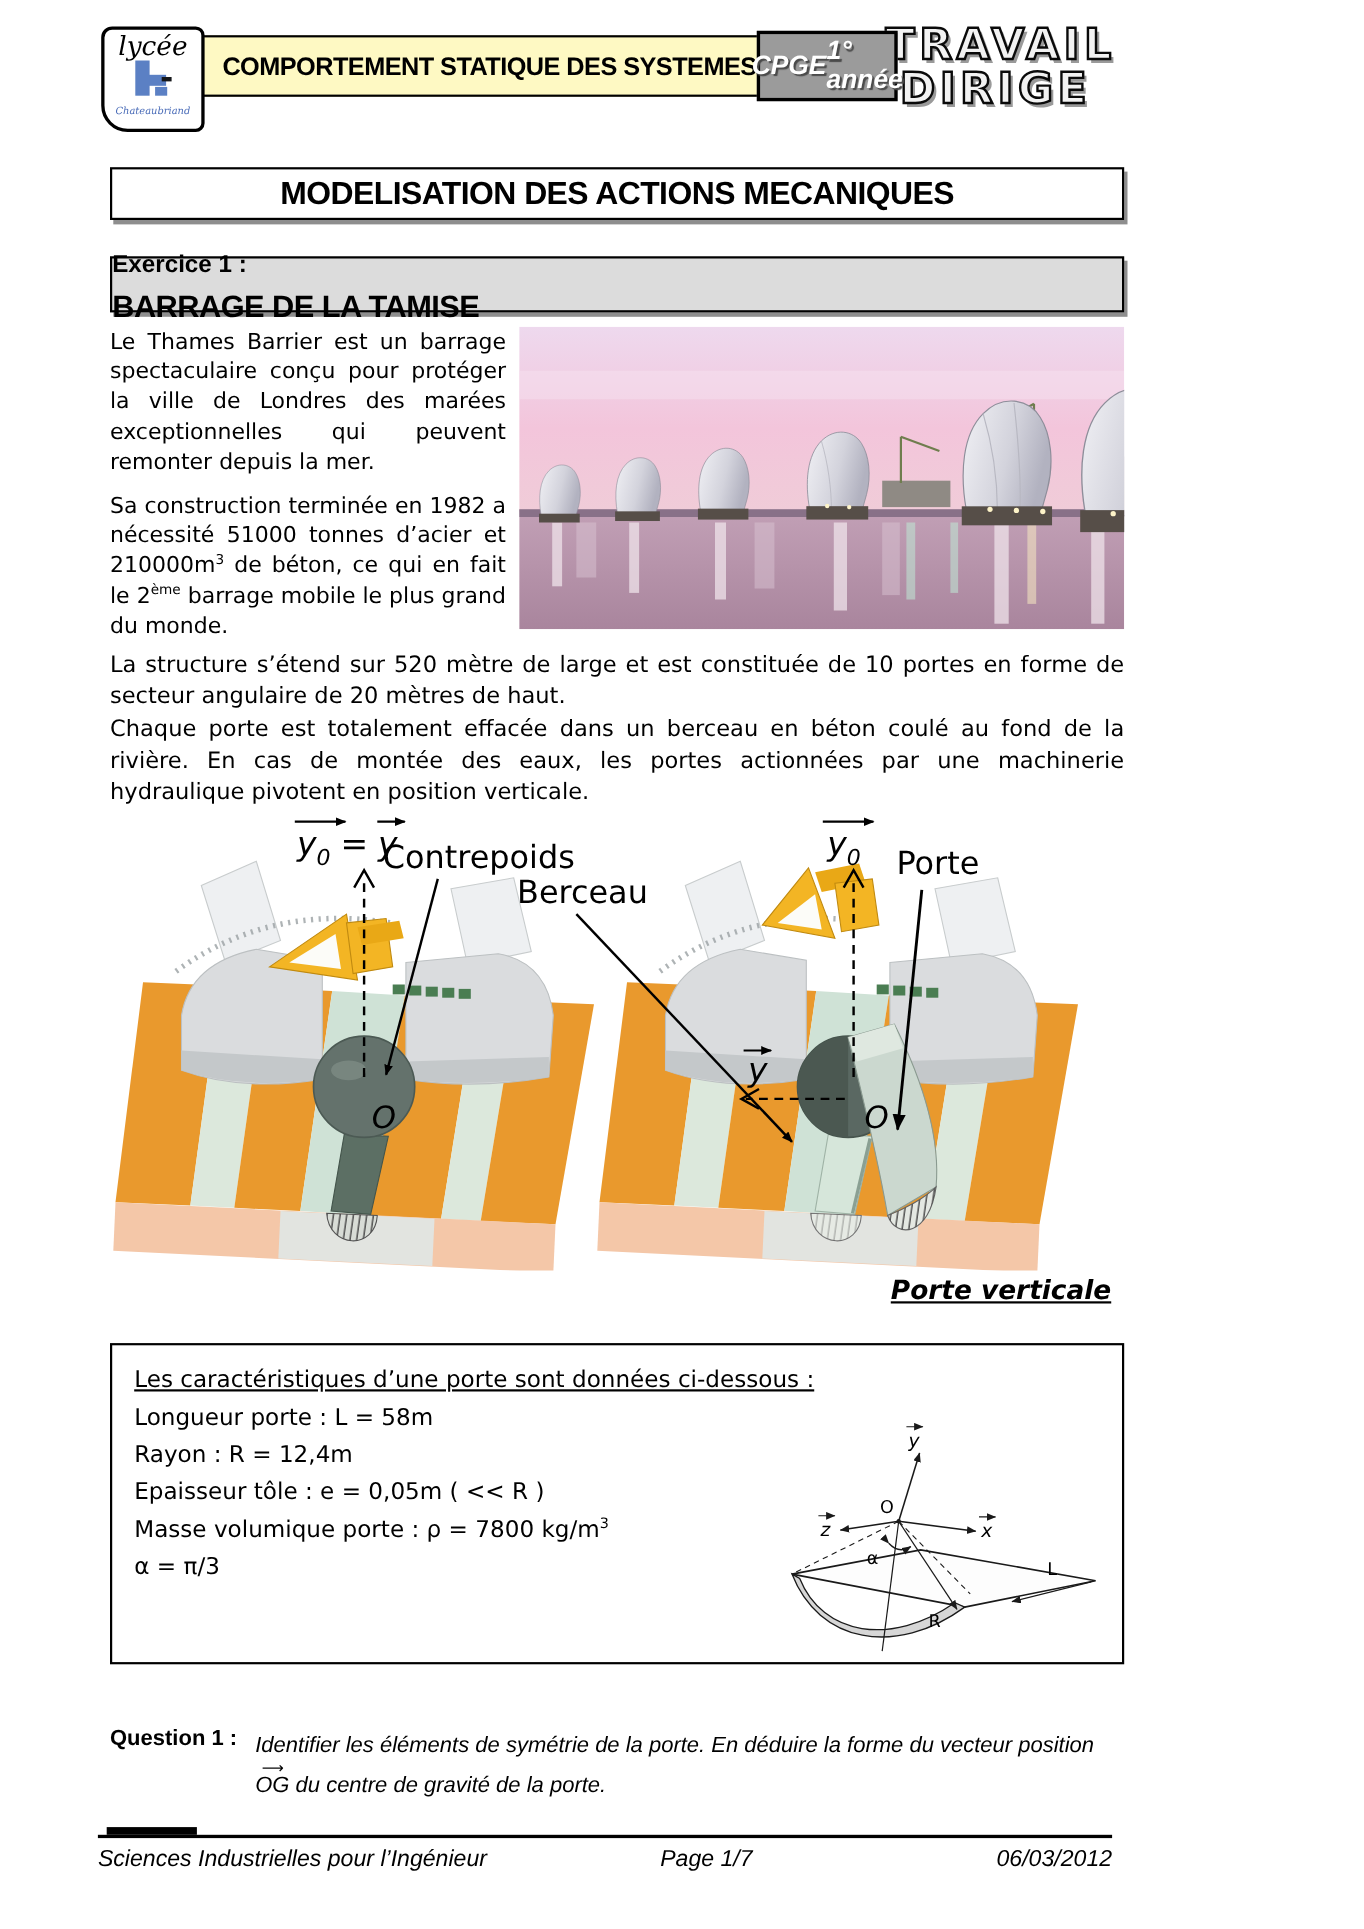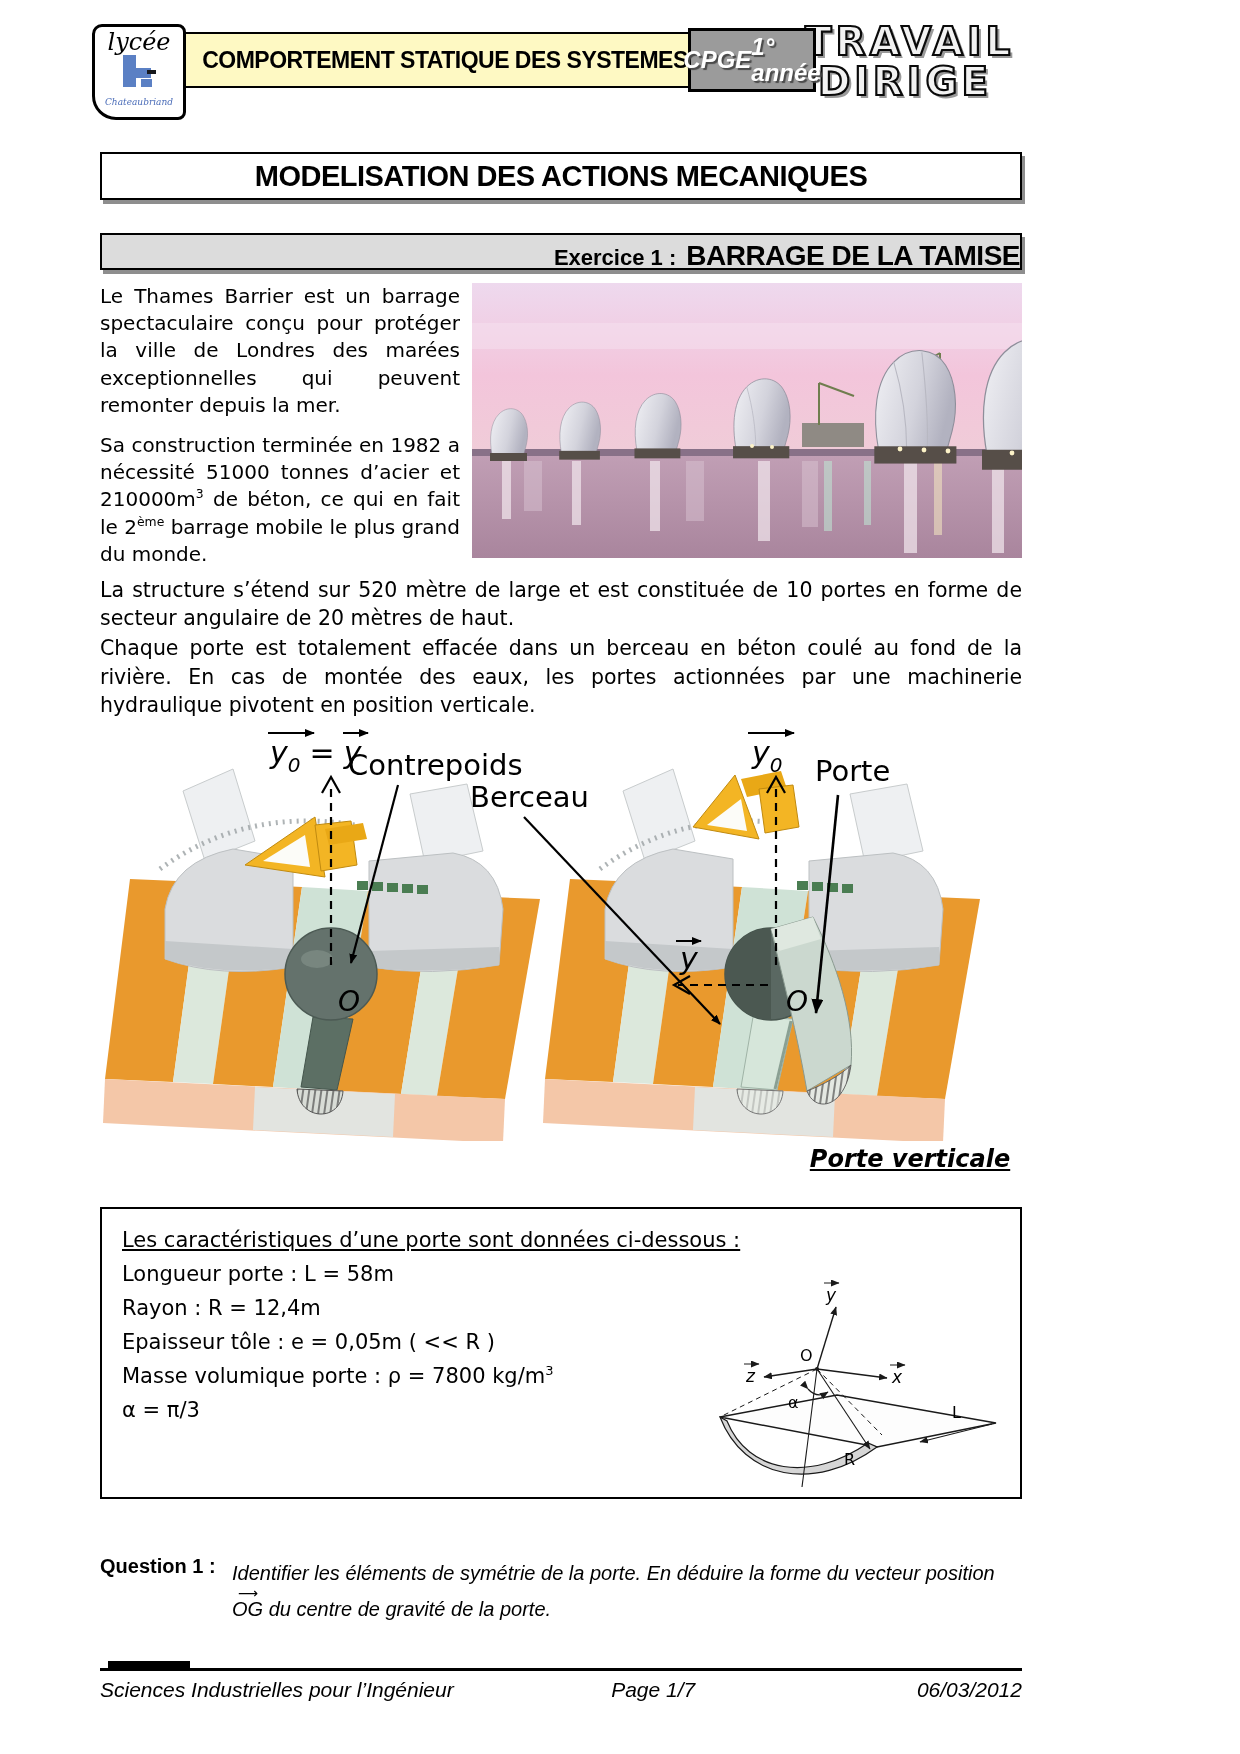--- a/index.html
+++ b/index.html
@@ -22,22 +22,22 @@
   .level-box span { font-family:"Liberation Sans", sans-serif; font-style:italic; font-weight:bold; font-size:24px;
                     color:#fff; line-height:1.1; text-shadow:2px 2px 1px #4a4a4a; }
   .doc-type { position:absolute; left:705px; top:-2px; width:200px; text-align:center;
               font-family:"DejaVu Sans", sans-serif; font-weight:900; font-size:39px; line-height:1.02;
               letter-spacing:4px; color:#f2f2f2; -webkit-text-stroke:2.2px #0a0a0a; text-shadow:3px 3px 0 #9a9a9a; }
 
   
   .title-box { margin-top:26px; width:922px; height:48px; border:2px solid #000; box-shadow:3px 4px 0 #8e8e8e;
                display:flex; align-items:center; justify-content:center; background:#fff; }
   .title-box span { font-family:"Liberation Sans", sans-serif; font-weight:bold; font-size:29px; letter-spacing:-0.5px; }
-  .exo-box { margin-top:33px; width:922px; height:37px; border:2px solid #000; box-shadow:3px 4px 0 #8e8e8e;
-             background:#dcdcdc; display:flex; align-items:baseline; justify-content:flex-end; gap:10px; padding-top:5px; }
+  .exo-box { margin-top:33px; width:922px; height:51px; border:2px solid #000; box-shadow:3px 4px 0 #8e8e8e;
+             background:#dcdcdc; display:flex; align-items:baseline; justify-content:center; gap:10px; padding-top:5px;flex-direction:column; }
   .exo-prefix { font-family:"Liberation Sans", sans-serif; font-weight:bold; font-size:22px; }
   .exo-title  { font-family:"Liberation Sans", sans-serif; font-weight:bold; font-size:28px; letter-spacing:-0.5px; }
 
   
   .intro { margin-top:13px; display:flex; gap:12px; }
   .intro-text { width:360px; font-size:20px; line-height:1.36; text-align:justify; }
   .intro-text p + p { margin-top:13px; }
   sup { font-size:0.62em; vertical-align:super; line-height:0; }
   .photo { width:550px; height:275px; flex:none; }
 
@@ -60,21 +60,21 @@
 
   
   .question { margin-top:56px; display:flex; font-family:"Liberation Sans", sans-serif; }
   .q-label { font-weight:bold; font-size:20px; width:132px; flex:none; }
   .q-text { font-style:italic; font-size:20px; line-height:1.8; width:780px; }
   .vec { position:relative; display:inline-block; font-style:italic; }
   .vec .arr { position:absolute; top:-0.72em; left:0; width:100%; text-align:center; font-size:0.7em;
               font-style:normal; letter-spacing:-1px; }
 
   
-  .footer { position:absolute; left:100px; width:922px; bottom:52px; }
+  .footer { position:absolute; left:89px; width:922px; bottom:52px; }
   .f-rule { position:relative; border-top:3px solid #000; }
   .f-tick { position:absolute; left:8px; top:-10px; width:82px; height:7px; background:#000; }
   .f-row { display:flex; margin-top:7px; font-family:"Liberation Sans", sans-serif; font-style:italic; font-size:21px; }
   .f-left { width:47%; }
   .f-center { width:26%; text-align:center; }
   .f-right { width:27%; text-align:right; }
 
   svg text { font-family:"DejaVu Sans", sans-serif; }
 </style>
 </head>

